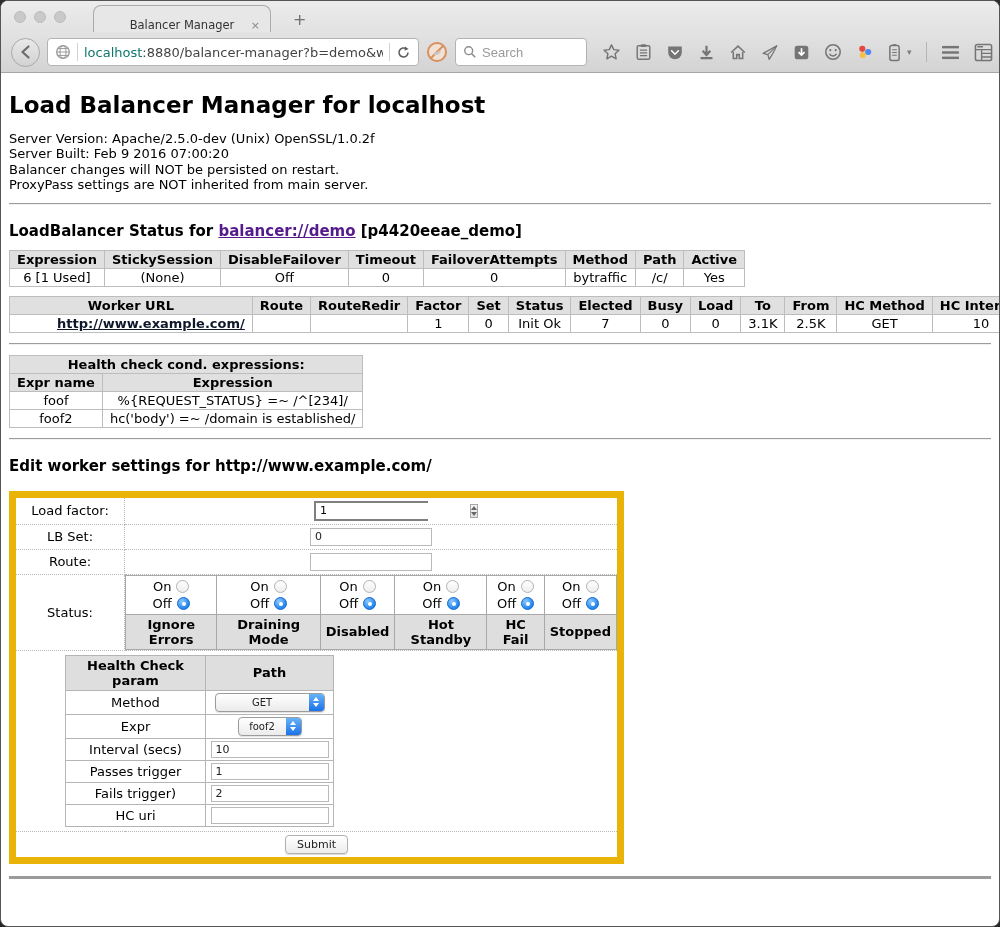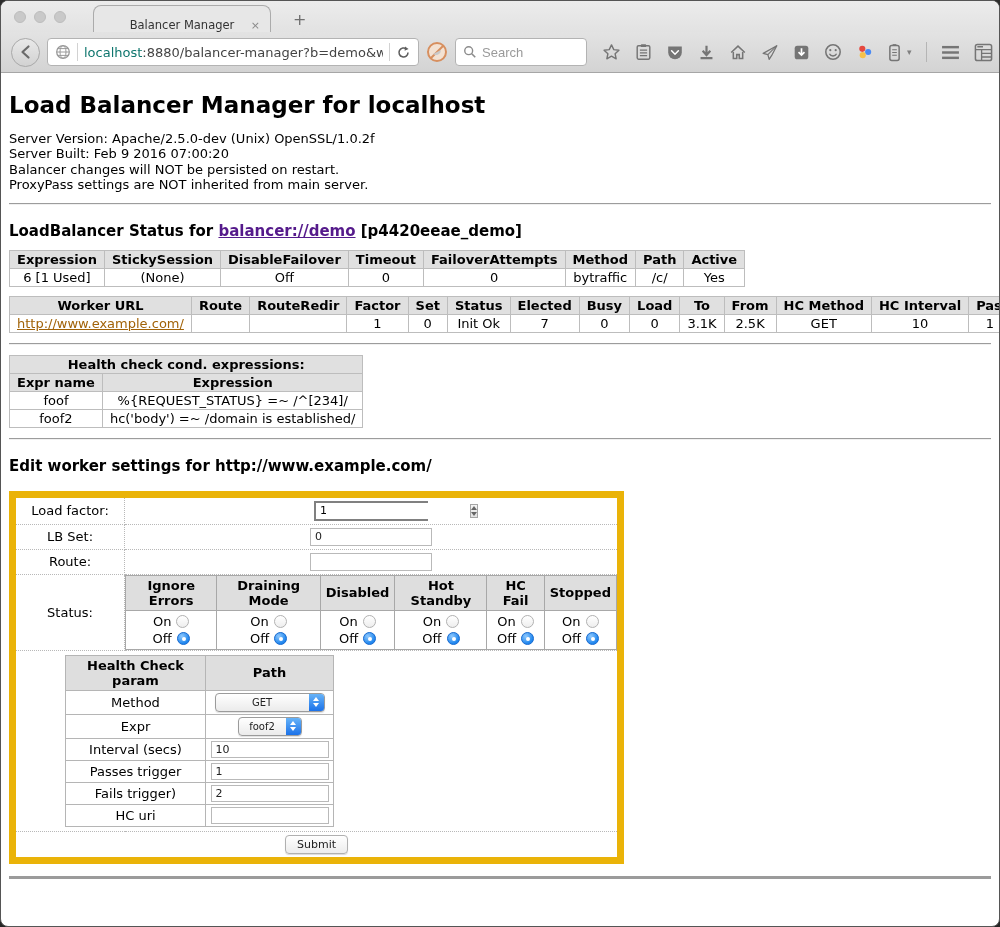--- a/index.html
+++ b/index.html
@@ -39,21 +39,21 @@
   .menudiv { width:1px; height:20px; background:#b5b5b5; }
 
   
   .content { background:#fff; padding:4px 8px; color:#000; }
   h1 { font-size:23px; margin:15px 0 13px; font-weight:bold; }
   .infoline { font-size:13px; line-height:15.4px; }
   hr.rule { border:none; border-top:1px solid #9c9c9c; border-bottom:1px solid #f0f0f0; margin:10px 0; }
   hr.rule-bottom { border:none; height:3px; background:#9b9b9b; margin:12px 0 0; }
   h3 { font-size:15px; margin:17px 0 10px; font-weight:bold; }
   a.plink { color:#551a8b; text-decoration:underline; font-weight:bold; }
-  a.cell-link { color:#a16207; text-decoration:underline; font-weight:normal; }
+  a.cell-link { color:#0f172a; text-decoration:underline; font-weight:bold;margin-left:40px; }
 
   table.grid { border-collapse:collapse; font-size:13px; border:1px solid #9e9e9e; margin-bottom:9px; }
   table.grid th, table.grid td { border:1px solid #bdbdbd; padding:1px 7px; text-align:center; white-space:nowrap; }
   table.grid th { background:#e0e0e0; font-weight:bold; }
   table.worker { width:100%; }
   table.worker td:first-child { text-align:left; }
 
   
   table.form { border-collapse:collapse; width:615px; font-size:13px; border:7px solid #eab308; margin-top:16px; }
   table.form > tbody > tr > td { border:1px dotted #b8b8b8; padding:3px 4px; }
@@ -338,88 +338,88 @@
         <td>
               <input class="cinput" value="" style="">
             </td>
       </tr>
       <tr>
         <td class="flabel">Status:</td>
         <td style="padding:0">
           <table class="status">
             <tbody>
             <tr>
+              <td>
+                <span class="radiorow">
+                        <span>On</span>
+                        <span class="radio"></span>
+                      </span>
+                <span class="radiorow">
+                        <span>Off</span>
+                        <span class="radio checked"></span>
+                      </span>
+              </td>
+              <td>
+                <span class="radiorow">
+                        <span>On</span>
+                        <span class="radio"></span>
+                      </span>
+                <span class="radiorow">
+                        <span>Off</span>
+                        <span class="radio checked"></span>
+                      </span>
+              </td>
+              <td>
+                <span class="radiorow">
+                        <span>On</span>
+                        <span class="radio"></span>
+                      </span>
+                <span class="radiorow">
+                        <span>Off</span>
+                        <span class="radio checked"></span>
+                      </span>
+              </td>
+              <td>
+                <span class="radiorow">
+                        <span>On</span>
+                        <span class="radio"></span>
+                      </span>
+                <span class="radiorow">
+                        <span>Off</span>
+                        <span class="radio checked"></span>
+                      </span>
+              </td>
+              <td>
+                <span class="radiorow">
+                        <span>On</span>
+                        <span class="radio"></span>
+                      </span>
+                <span class="radiorow">
+                        <span>Off</span>
+                        <span class="radio checked"></span>
+                      </span>
+              </td>
+              <td>
+                <span class="radiorow">
+                        <span>On</span>
+                        <span class="radio"></span>
+                      </span>
+                <span class="radiorow">
+                        <span>Off</span>
+                        <span class="radio checked"></span>
+                      </span>
+              </td>
+            </tr>
+            <tr>
               <th>Ignore Errors</th>
               <th>Draining Mode</th>
               <th>Disabled</th>
               <th>Hot Standby</th>
               <th>HC Fail</th>
               <th>Stopped</th>
-            </tr>
-            <tr>
-              <td>
-                <span class="radiorow">
-                        <span>On</span>
-                        <span class="radio"></span>
-                      </span>
-                <span class="radiorow">
-                        <span>Off</span>
-                        <span class="radio checked"></span>
-                      </span>
-              </td>
-              <td>
-                <span class="radiorow">
-                        <span>On</span>
-                        <span class="radio"></span>
-                      </span>
-                <span class="radiorow">
-                        <span>Off</span>
-                        <span class="radio checked"></span>
-                      </span>
-              </td>
-              <td>
-                <span class="radiorow">
-                        <span>On</span>
-                        <span class="radio"></span>
-                      </span>
-                <span class="radiorow">
-                        <span>Off</span>
-                        <span class="radio checked"></span>
-                      </span>
-              </td>
-              <td>
-                <span class="radiorow">
-                        <span>On</span>
-                        <span class="radio"></span>
-                      </span>
-                <span class="radiorow">
-                        <span>Off</span>
-                        <span class="radio checked"></span>
-                      </span>
-              </td>
-              <td>
-                <span class="radiorow">
-                        <span>On</span>
-                        <span class="radio"></span>
-                      </span>
-                <span class="radiorow">
-                        <span>Off</span>
-                        <span class="radio checked"></span>
-                      </span>
-              </td>
-              <td>
-                <span class="radiorow">
-                        <span>On</span>
-                        <span class="radio"></span>
-                      </span>
-                <span class="radiorow">
-                        <span>Off</span>
-                        <span class="radio checked"></span>
-                      </span>
-              </td>
             </tr>
             </tbody>
           </table>
         </td>
       </tr>
       <tr>
         <td colspan="2">
           <table class="hc">
             <tbody>
             <tr>

